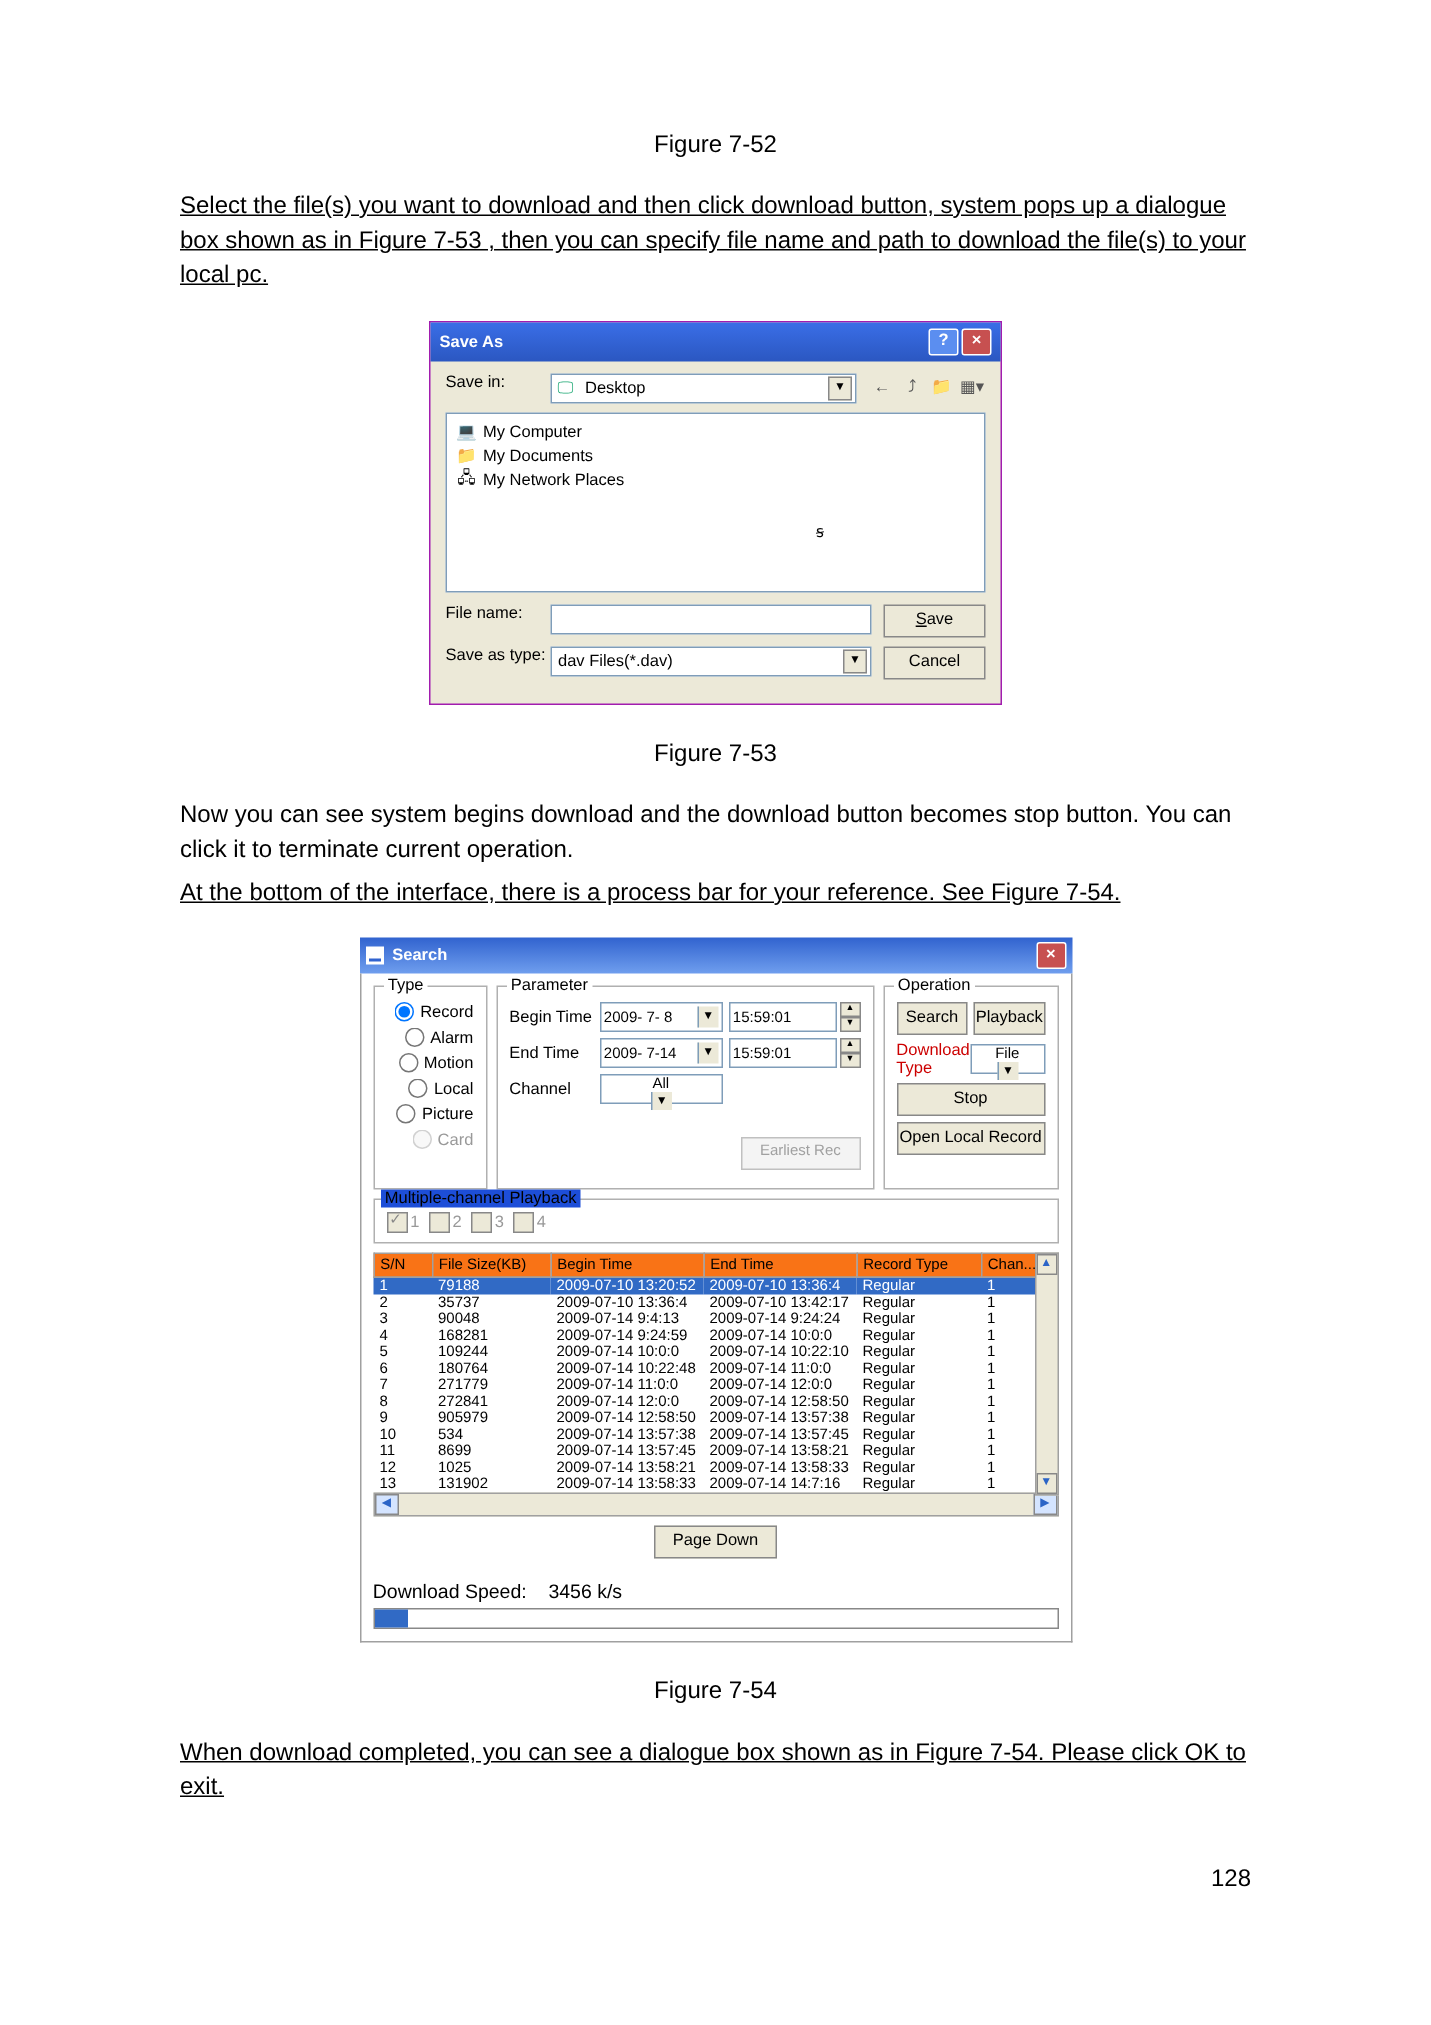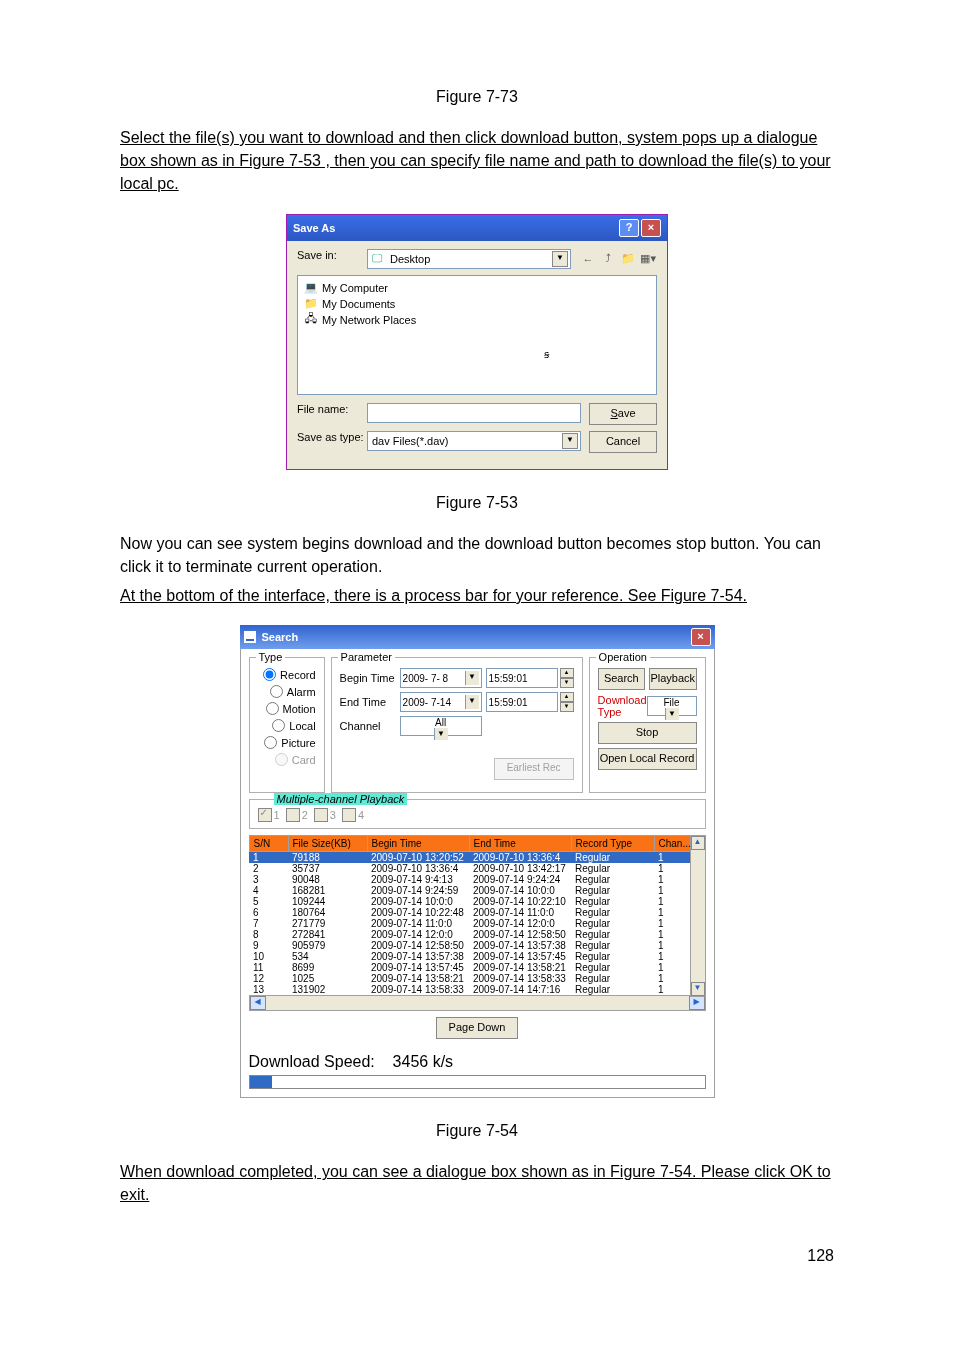--- a/index.html
+++ b/index.html
@@ -230,22 +230,22 @@
   .dl-type-row { display: flex; align-items: center; color: #c00; margin: 4px 0; }
   .dl-type-row .lbl { flex: 1; }
   .dl-type-row .sel-input { width: 44px; color: #000; }
   .mpb-group {
     border: 1px solid #b0b0b0;
     padding: 8px 8px 6px 8px;
     margin-top: 6px;
     position: relative;
   }
   .mpb-group .g-title {
-    position: absolute; top: -7px; left: 24px;
-    background: #5eead4; padding: 0 3px; font-style: italic;
+    position: absolute; top: -7px; left: 4px;
+    background: #1d4ed8; padding: 0 3px;
   }
   .mpb-row { display: flex; align-items: center; color: #999; }
   .mpb-row .cb { width: 12px; height: 12px; border: 1px solid #888; margin: 0 2px 0 6px; background: #ece9d8; display: inline-block; }
   .mpb-row .cb.first { margin-left: 0; position: relative; }
   .mpb-row .cb.first::after { content: "✓"; position: absolute; left: 1px; top: -2px; font-size: 10px; color: #888; }
 
   
   .tbl-wrap { margin-top: 6px; position: relative; }
   table.restbl {
     width: 100%;
@@ -289,21 +289,21 @@
   }
   .hscroll .sc-btn {
     width: 14px; border: 1px solid #888; background: #d4e4ff;
     font-size: 8px; text-align: center; line-height: 10px; color: #2b64c7;
   }
   .hscroll .track { flex: 1; }
 
   .page-down { text-align: center; margin: 6px 0 4px 0; }
   .page-down .btn-flat { width: 80px; display: inline-block; }
 
-  .dl-speed { font-size: 16px; margin-top: 14px; }
+  .dl-speed { font-size: 13px; margin-top: 14px; }
   .progress {
     height: 12px;
     border: 1px solid #888;
     margin-top: 4px;
     background: #fff;
     position: relative;
   }
   .progress .fill {
     position: absolute; left: 0; top: 0; bottom: 0;
     width: 5%;
@@ -320,21 +320,21 @@
     text-align: center;
     line-height: 18px;
     margin-left: auto;
   }
 </style>
 </head>
 <body>
 
 <div class="page">
 
-  <div class="fig-caption">Figure 7-73</div>
+  <div class="fig-caption">Figure 7-52</div>
 
   <p class="body-text">Select the file(s) you want to download and then click download button, system pops up a dialogue box shown as in Figure 7-53 , then you can specify file name and path to download the file(s) to your local pc.</p>
 
   <div class="saveas">
     <div class="saveas-title">
       <span class="t-text">Save As</span>
       <span class="title-btn help">?</span>
       <span class="title-btn">×</span>
     </div>
     <div class="saveas-body">

